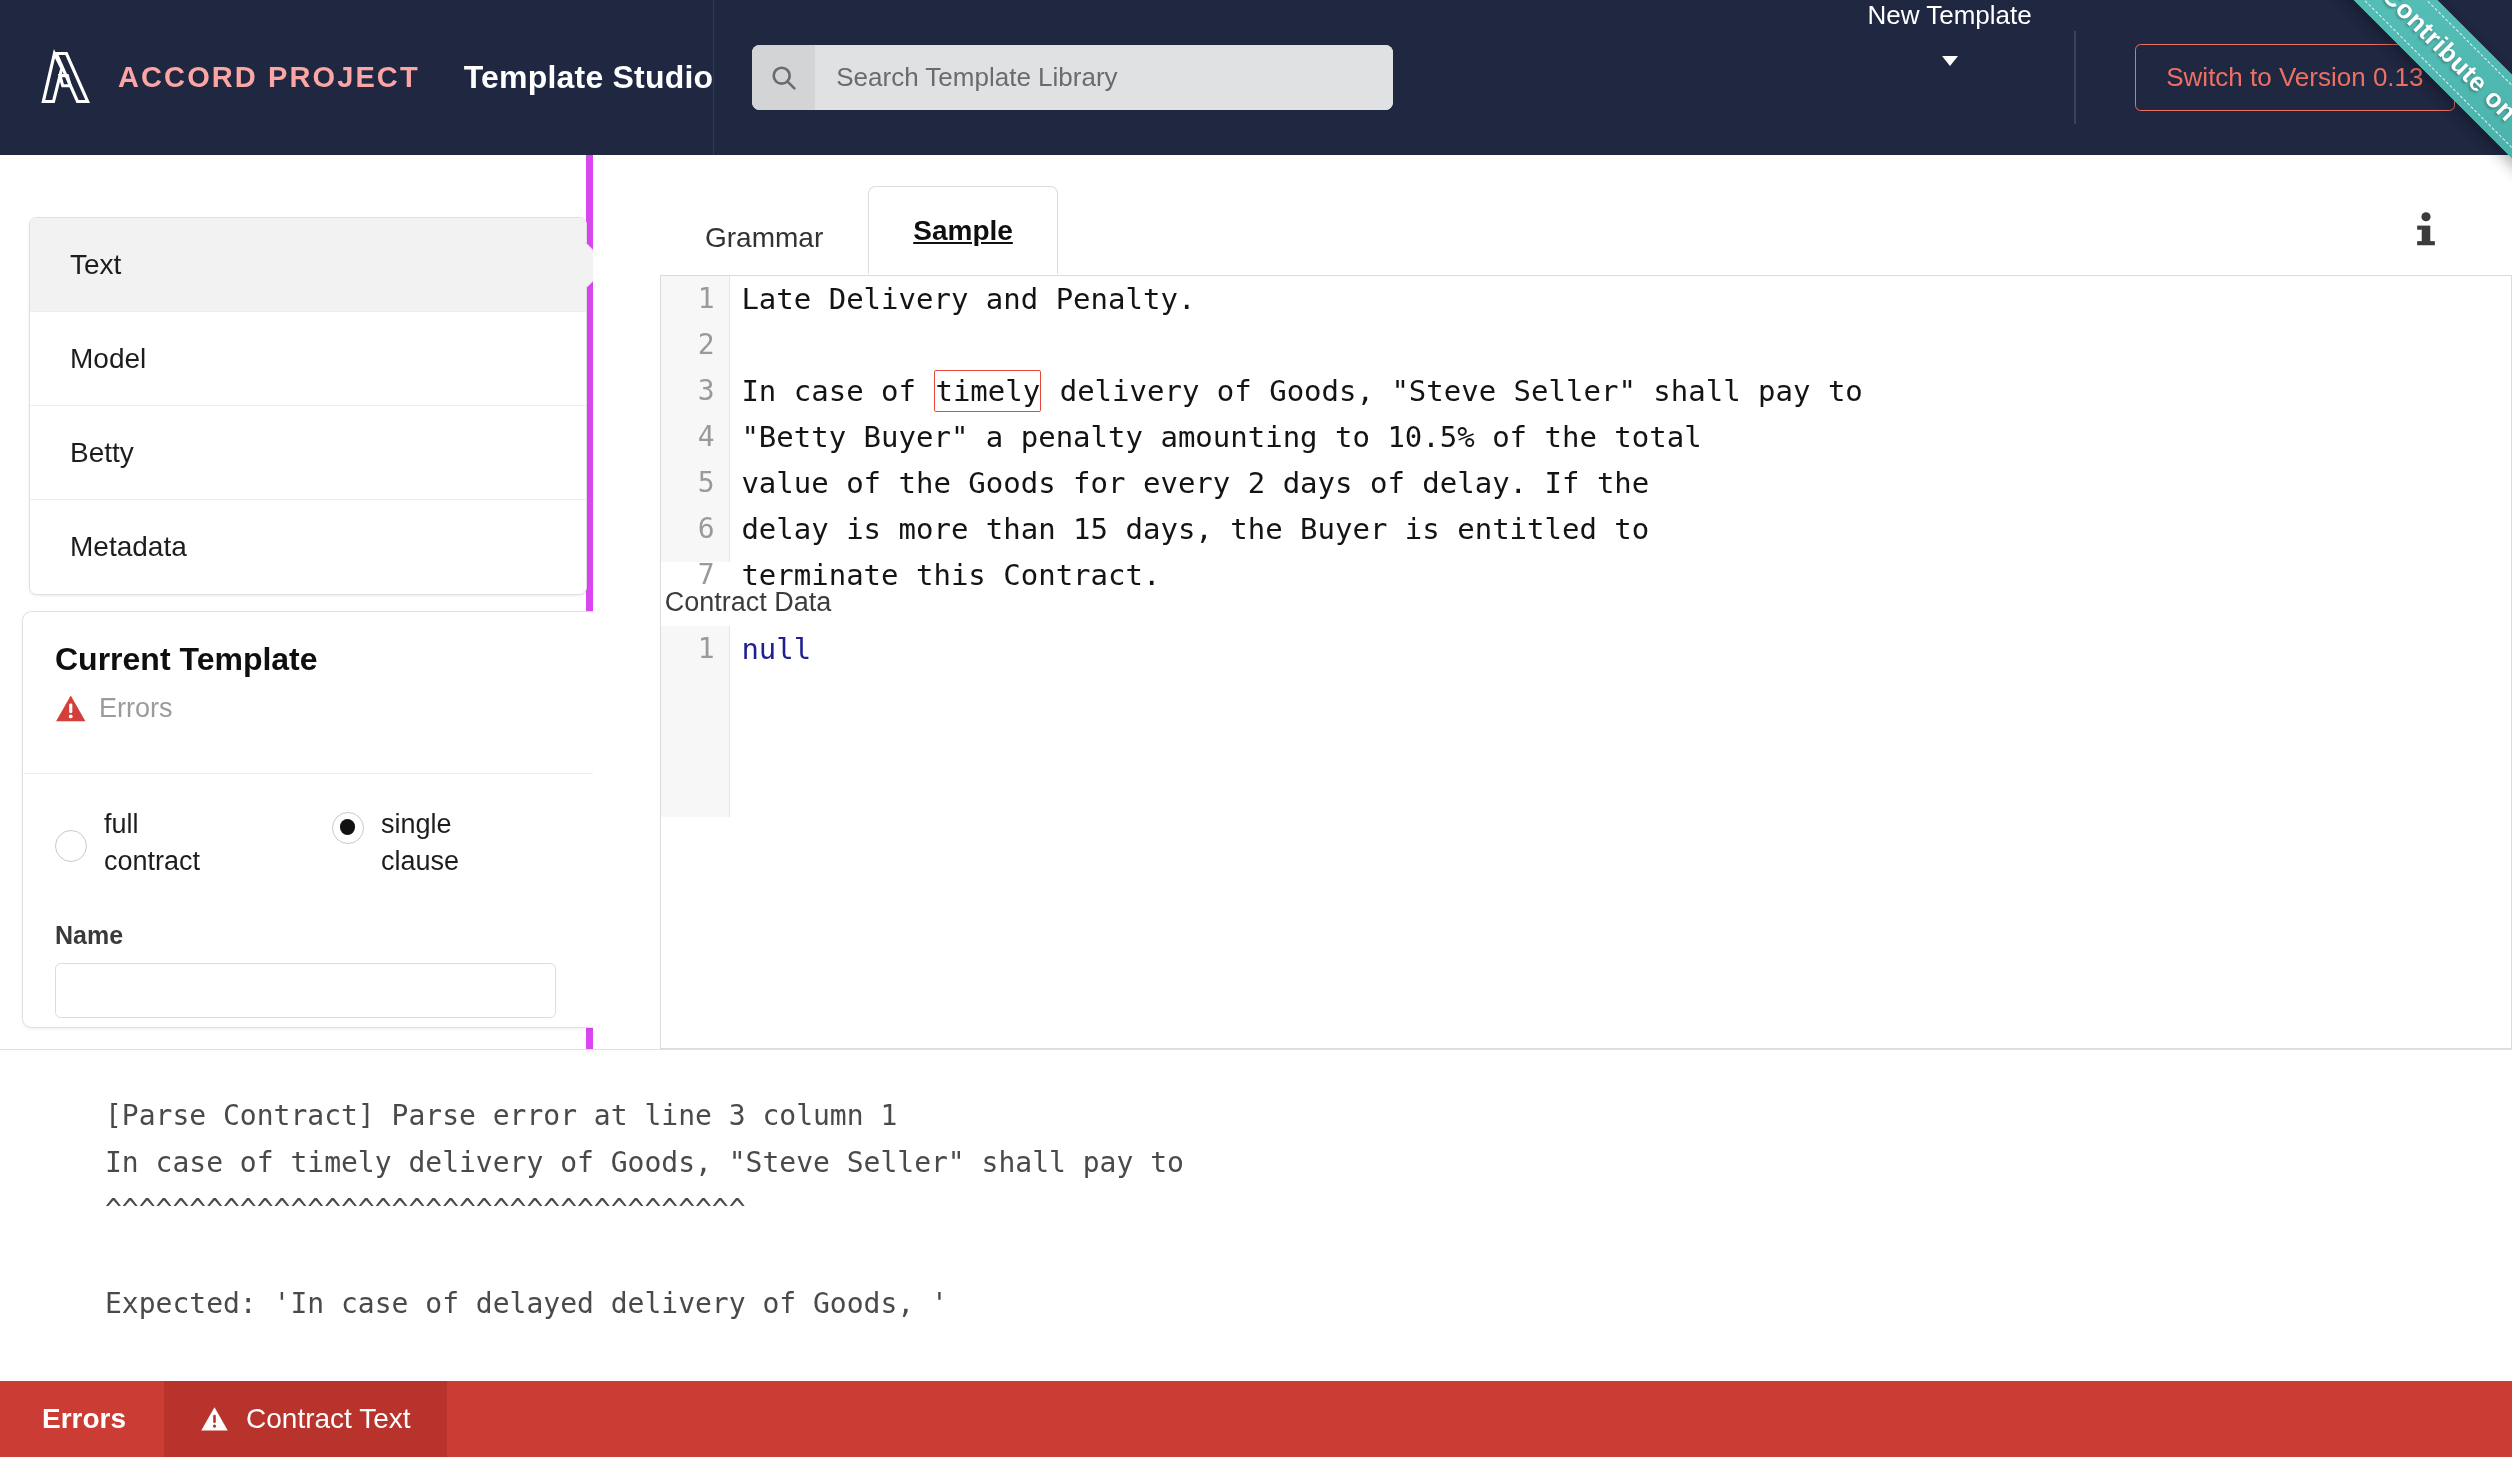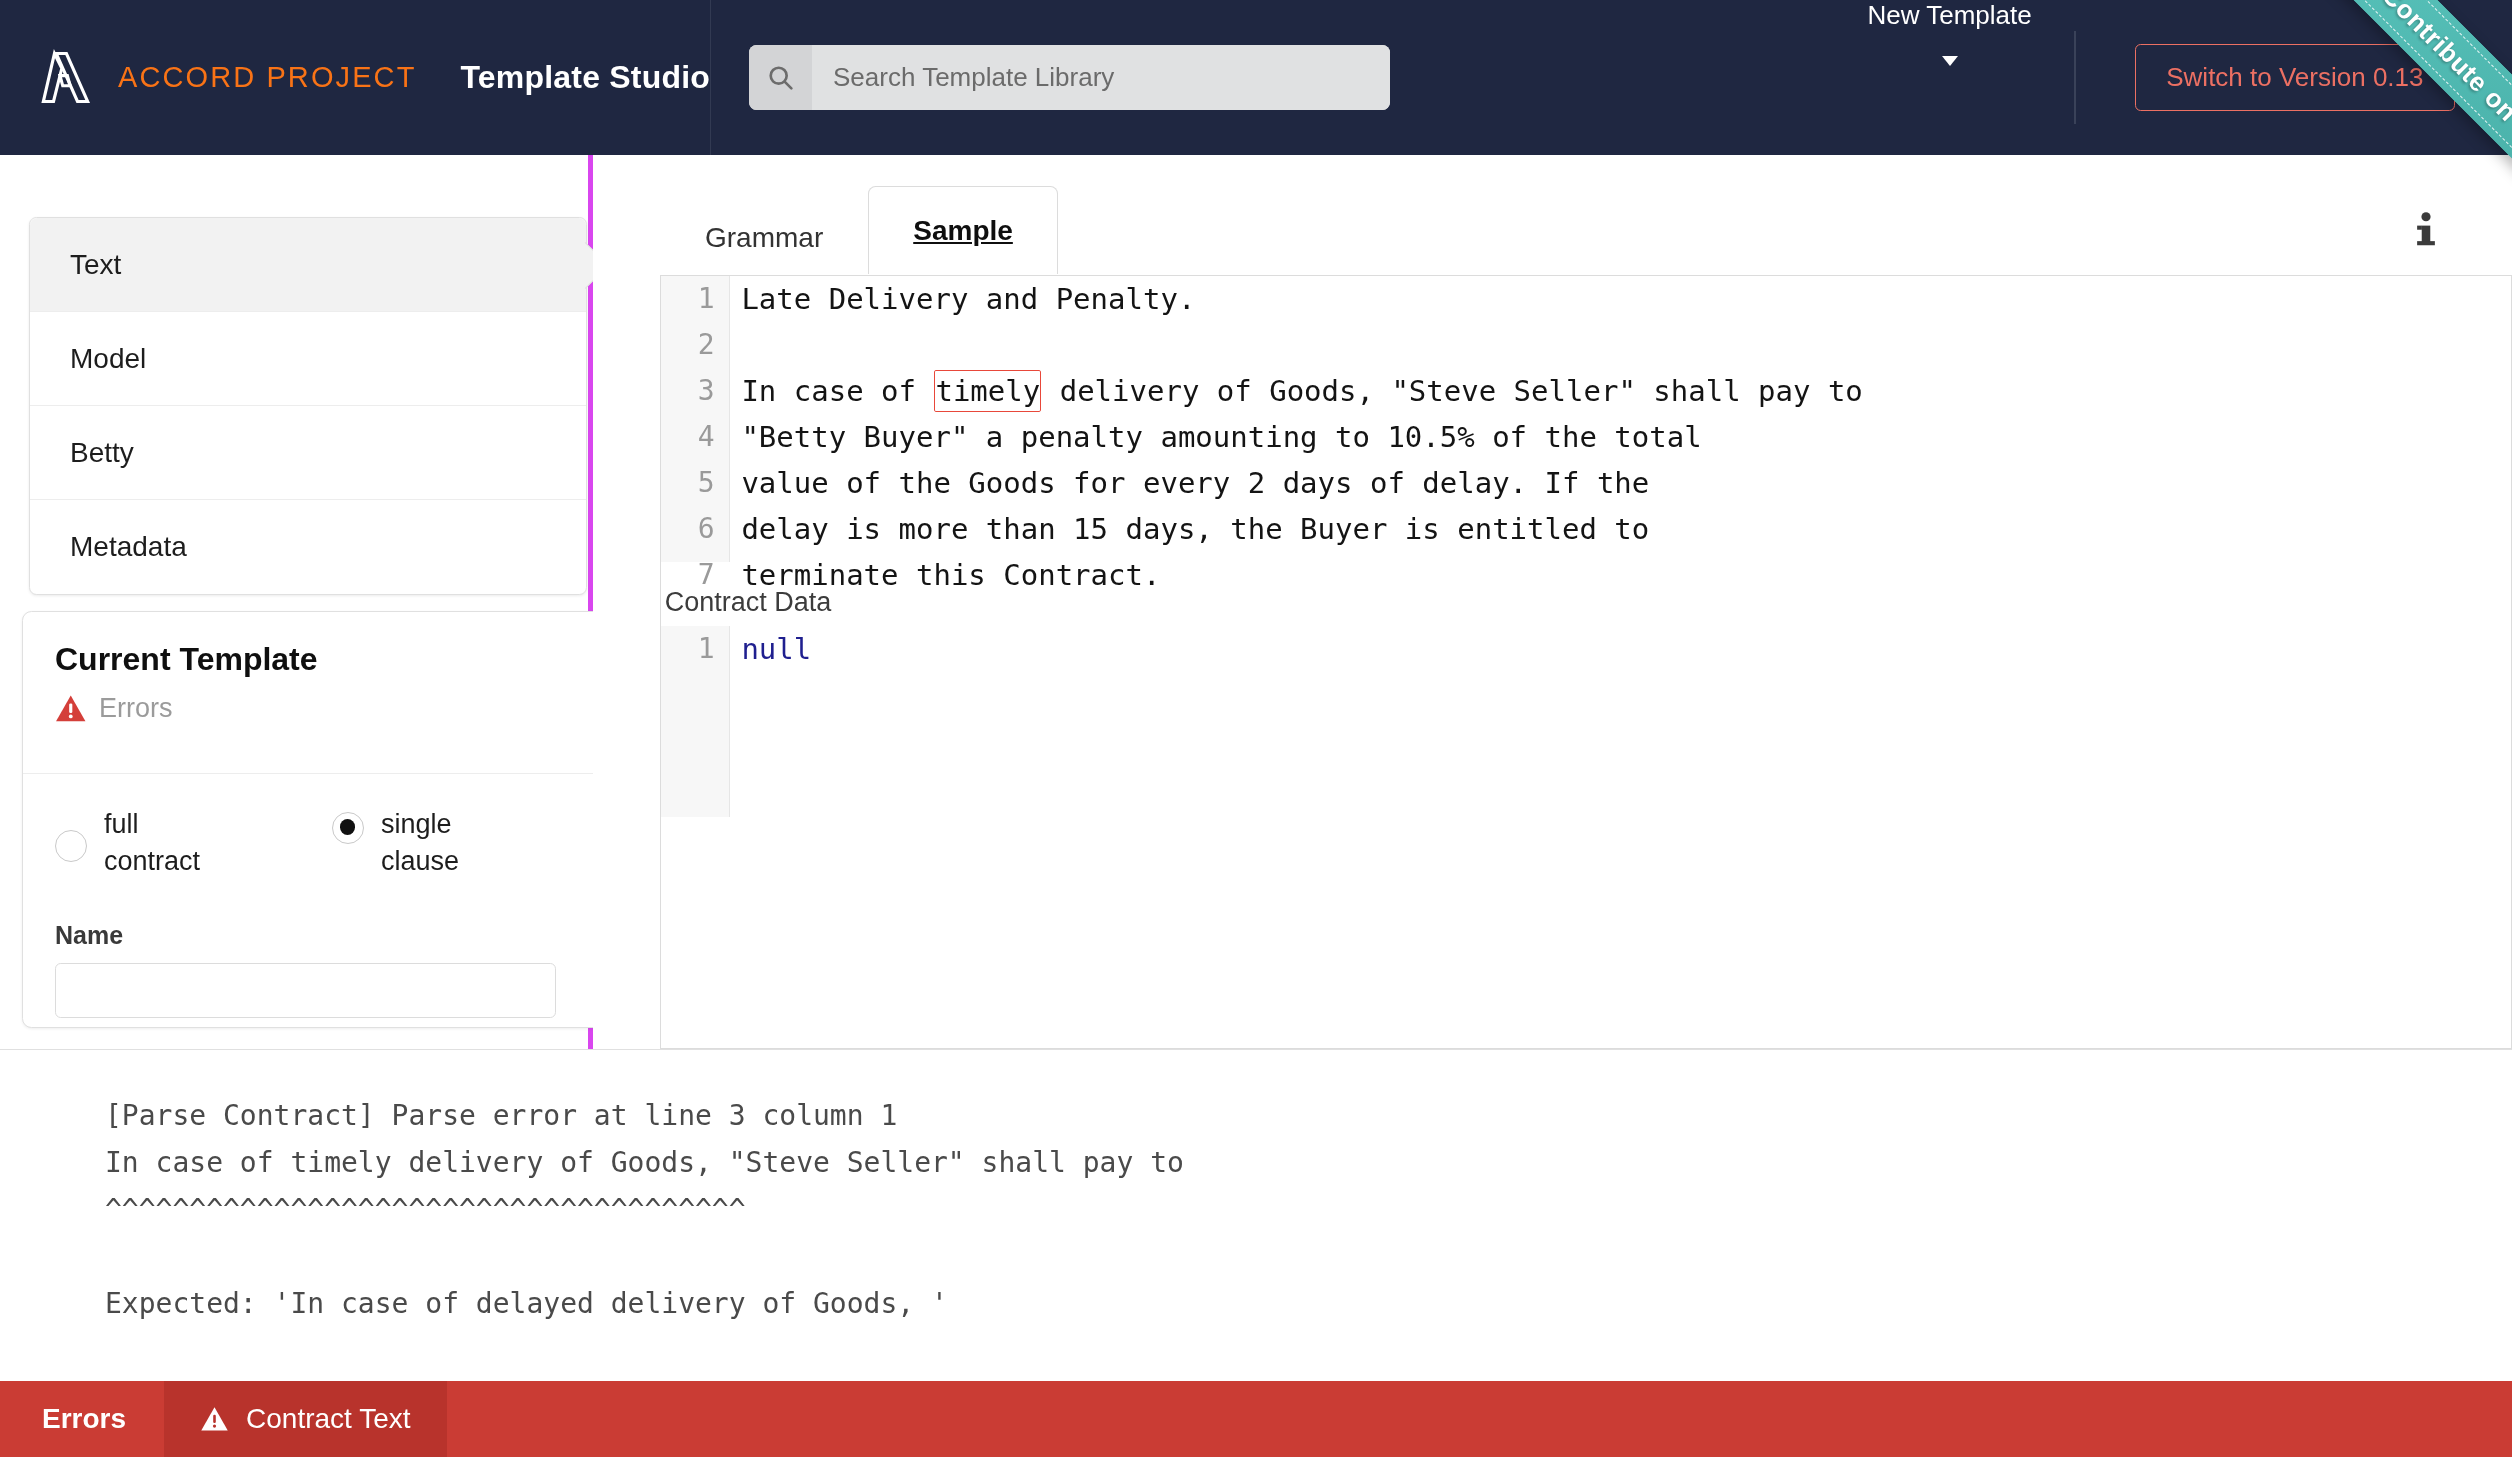--- a/index.html
+++ b/index.html
@@ -21,21 +21,21 @@
     overflow: hidden;
     z-index: 5;
   }
   .brand {
     display: flex; align-items: center;
     padding-left: 36px;
     height: 100%;
   }
   .brand-logo { width: 59px; height: 59px; margin-right: 23px; flex: none; }
   .brand-name {
-    color: #f97316; font-size: 29px; font-weight: 400;
+    color: #fca5a5; font-size: 29px; font-weight: 700;
     letter-spacing: 2.1px;
     text-align: center;
   }
   .app-title {
     color: #ffffff; font-size: 32px; font-weight: 700;
     margin-left: 44px; letter-spacing: 0.2px;
   }
   .hdr-div {
     width: 1px; height: 155px; background: #323a52; flex: none;
   }
@@ -121,21 +121,21 @@
 
   
   .workspace {
     position: absolute; left: 0; top: 155px;
     width: 2512px; height: 894px;
     background: #ffffff;
   }
   .left-col {
     position: absolute; left: 0; top: 0;
     width: 593px; height: 894px;
-    border-right: 5px solid #d946ef;
+    border-right: 7px solid #d946ef;
     background: #ffffff;
   }
 
   .nav-card {
     position: absolute; left: 29px; top: 62px;
     width: 558px;
     background: #ffffff;
     border: 1px solid #e0e0e0; border-radius: 7.6px;
     box-shadow: 0 1px 2.9px rgba(0,0,0,.08);
   }

